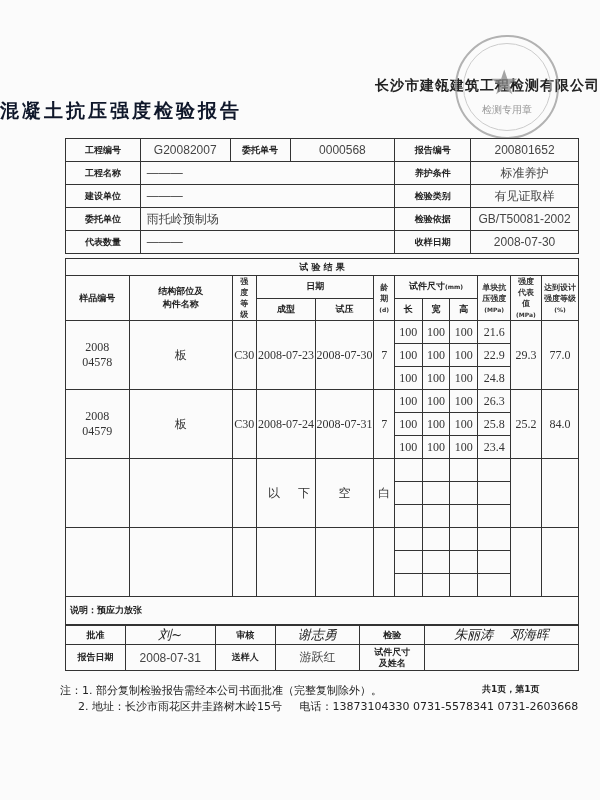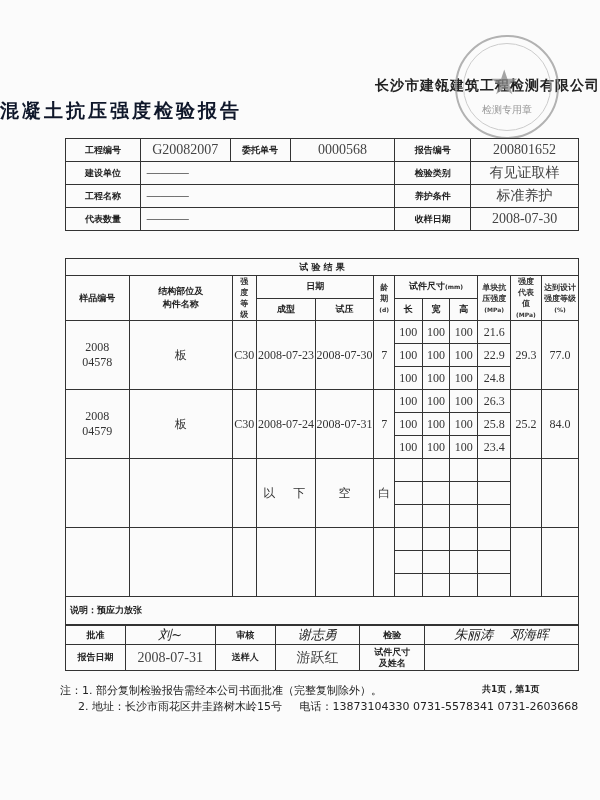--- a/index.html
+++ b/index.html
@@ -7,21 +7,21 @@
   .page{position:absolute;left:0;top:0;width:600px;height:800px;background:#fbfbfb;}
   .company{position:absolute;left:0;width:600px;top:77px;text-align:right;font-size:14px;font-weight:bold;letter-spacing:1px;color:#222;}
   .title{position:absolute;left:0;width:600px;top:98px;text-align:left;font-size:19px;font-weight:bold;letter-spacing:3px;color:#0f172a;}
   .stamp{position:absolute;left:455px;top:35px;width:100px;height:100px;border:2px solid #9a9a9a;border-radius:50%;opacity:.75;}
   .stamp .star{position:absolute;left:32px;top:28px;font-size:34px;color:#888;line-height:1;}
   .stamp .ring{position:absolute;left:6px;top:6px;right:6px;bottom:6px;border:1px solid #bbb;border-radius:50%;}
   .stamp .txt{position:absolute;left:12px;top:66px;width:76px;text-align:center;font-size:10px;color:#777;}
   table{border-collapse:collapse;position:absolute;font-size:9px;color:#333;}
   td{border:1.3px solid #333;text-align:center;vertical-align:middle;padding:0;}
   td.lbl{font-weight:bold;font-size:9px;color:#222;}
-  td.val{font-family:Liberation Serif, serif;font-size:14px;color:#444;}
+  td.val{font-family:Liberation Sans, sans-serif;font-size:12px;color:#444;}
   td.left{text-align:left;padding-left:6px;}
   #head{left:65px;top:138px;width:514px;}
   #head td{height:22px;}
   #res{left:65px;top:258px;width:514px;}
   .h-sm{font-size:8px;font-weight:bold;line-height:11px;}
   .unit{font-size:6px;}
   .num{font-family:Liberation Serif, serif;font-size:12px;color:#333;}
   .sig{font-family:"DejaVu Serif",serif;font-style:italic;font-size:13px;color:#222;}
   .notes{position:absolute;left:60px;top:683px;font-size:11px;color:#222;}
   .notes div{height:16px;line-height:16px;}
@@ -53,30 +53,36 @@
     <tbody>
         <tr>
       <td class="lbl">工程编号</td>
       <td class="val">G20082007</td>
       <td class="lbl">委托单号</td>
       <td class="val">0000568</td>
       <td class="lbl">报告编号</td>
       <td class="val">200801652</td>
     </tr>
     <tr>
+      <td class="lbl">工程名称</td>
+      <td class="val left" colspan="3">———</td>
+      <td class="lbl">养护条件</td>
+      <td class="val">标准养护</td>
+    </tr>
+    <tr>
       <td class="lbl">建设单位</td>
       <td class="val left" colspan="3">———</td>
       <td class="lbl">检验类别</td>
       <td class="val">有见证取样</td>
     </tr>
     <tr>
-      <td class="lbl">工程名称</td>
-      <td class="val left" colspan="3">———</td>
-      <td class="lbl">养护条件</td>
-      <td class="val">标准养护</td>
+      <td class="lbl">委托单位</td>
+      <td class="val left" colspan="3">雨托岭预制场</td>
+      <td class="lbl">检验依据</td>
+      <td class="val">GB/T50081-2002</td>
     </tr>
     <tr>
       <td class="lbl">代表数量</td>
       <td class="val left" colspan="3">———</td>
       <td class="lbl">收样日期</td>
       <td class="val">2008-07-30</td>
     </tr>
   </tbody>
     </table>
 
@@ -189,21 +195,21 @@
       <td class="num">100</td>
       <td class="num">100</td>
       <td class="num">100</td>
       <td class="num">23.4</td>
     </tr>
 
     <tr style="height:23px">
       <td rowspan="3"></td>
       <td rowspan="3"></td>
       <td rowspan="3"></td>
-      <td rowspan="3" class="num" style="text-align:left;padding-left:6px">
+      <td rowspan="3" class="num" style="text-align:center;padding-left:6px">
         <span>以</span>&nbsp;&nbsp;&nbsp;&nbsp;&nbsp;&nbsp;<span>下</span>
       </td>
       <td rowspan="3" class="num">空</td>
       <td rowspan="3" class="num">白</td>
       <td></td>
           <td></td>
           <td></td>
           <td></td>
       <td rowspan="3"></td>
       <td rowspan="3"></td>

